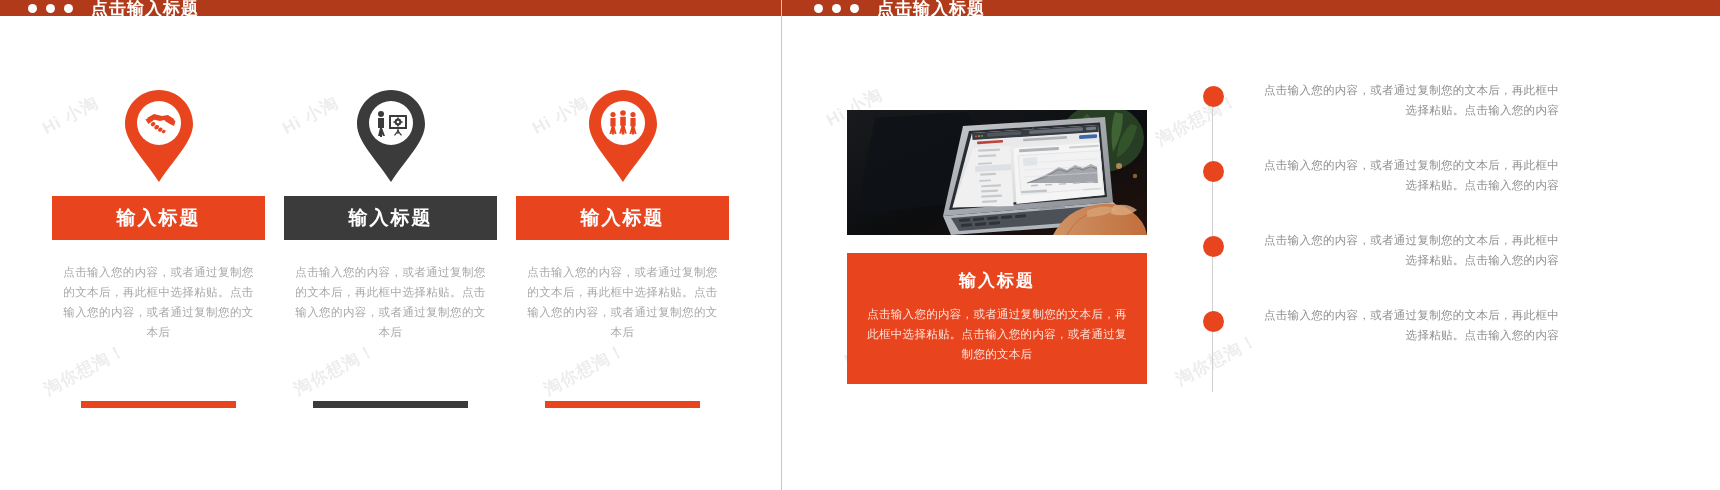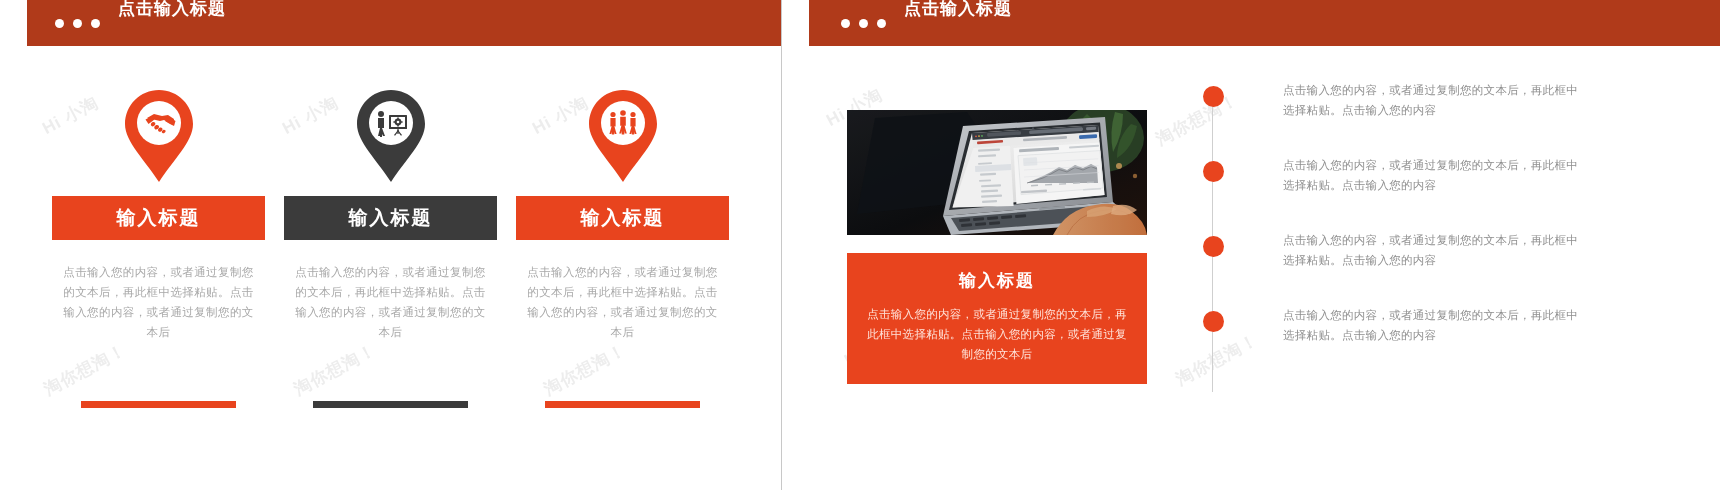--- a/index.html
+++ b/index.html
@@ -27,26 +27,25 @@
     overflow: hidden;
     box-sizing: border-box;
   }
   .slide-left  { width: 782px; border-right: 1px solid #c8c8c8; }
   .slide-right { width: 938px; }
 
   
   .header {
     position: absolute;
     top: 0; left: 0; right: 0;
-    height: 46px;
+    height: 16px;
     background: #b03a1a;
     display: flex;
     padding-left: 28px;
     box-sizing: border-box;
-    margin-left: 27px;
   }
   .slide-right .header { padding-left: 32px; }
   .dots { display: flex; align-items: center; gap: 9px; margin-right: 18px; }
   .dot {
     width: 9px; height: 9px;
     border-radius: 50%;
     background: #ffffff;
     display: block;
   }
   .header-title {
@@ -199,27 +198,28 @@
   .tl-bullet {
     position: absolute;
     left: 16px;
     top: 16px;
     width: 21px;
     height: 21px;
     border-radius: 50%;
     background: #e8441e;
   }
   .tl-text {
-    margin-left: 96px;
+    margin-left: 72px;
     width: 300px;
     color: #8f8f8f;
     font-size: 11.5px;
     line-height: 1.75;
     letter-spacing: 0.3px;
     padding-top: 10px;
+    text-align: right;
   }
 </style>
 </head>
 <body>
 
 <div class="deck">
 
   <section class="slide slide-left">
 
     <div class="header">

